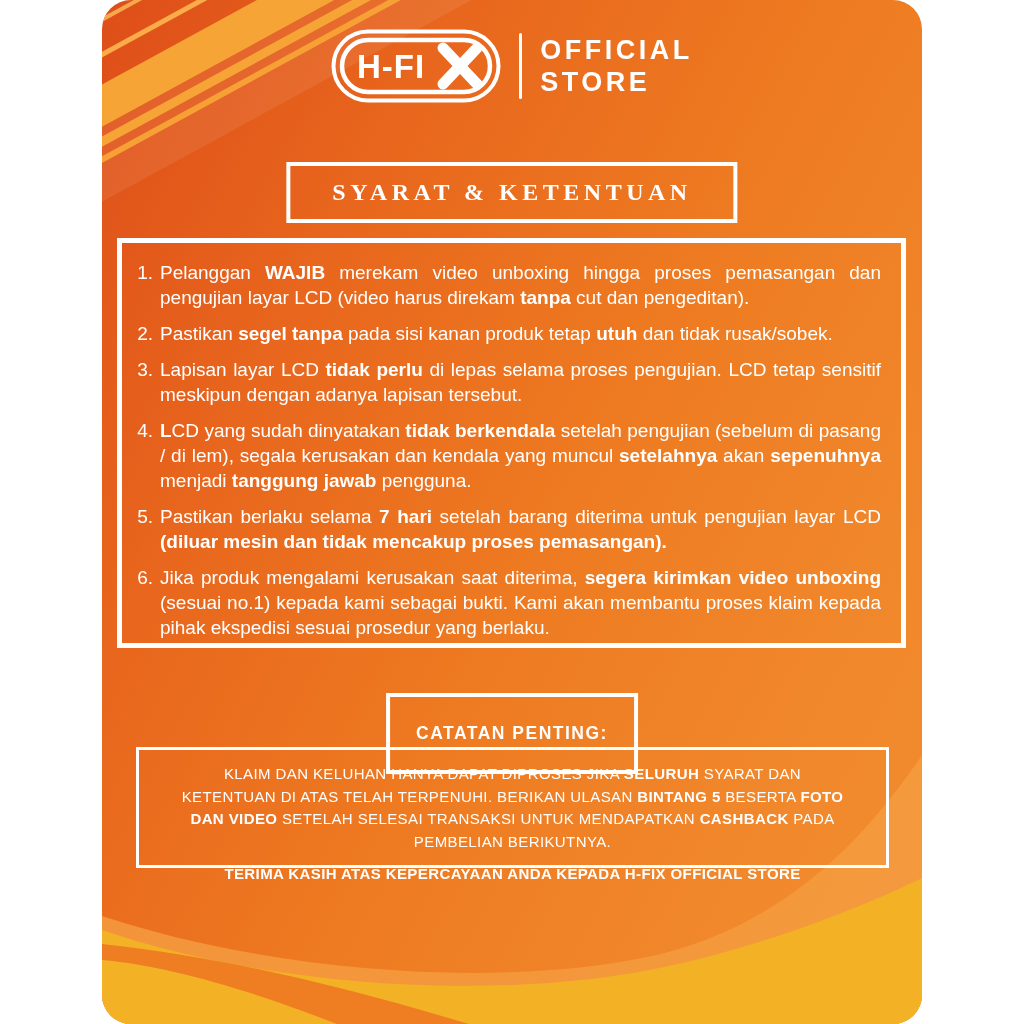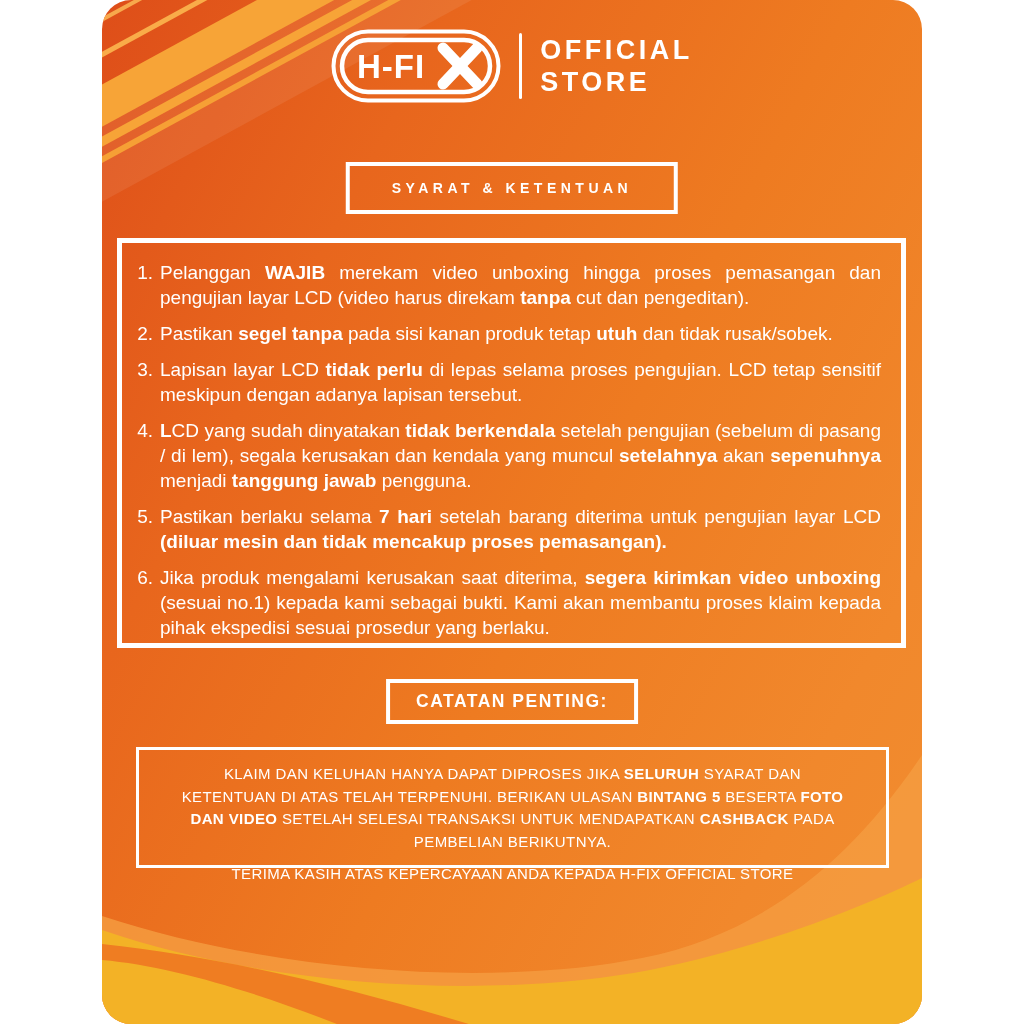--- a/index.html
+++ b/index.html
@@ -24,25 +24,25 @@
   .logo-text{display:flex;flex-direction:column;justify-content:flex-start;}
   .logo-text span{
     font-weight:bold;font-size:27px;letter-spacing:3.5px;line-height:1.2;color:#fff;
   }
 
   
   .title-box{
     position:absolute;top:162px;left:50%;transform:translateX(-50%);
     border:4px solid #ffffff;padding:13px 42px;white-space:nowrap;
   }
-  .title-box span{font-weight:bold;font-size:14px;letter-spacing:4.5px;}
+  .title-box span{font-weight:bold;font-size:24px;letter-spacing:4.5px;font-family:Liberation Serif, serif;}
 
   .note-box{
-    position:absolute;top:679px;left:50%;transform:translateX(-50%);
-    border:4px solid #ffffff;padding:8px 26px;white-space:nowrap;
+    position:absolute;top:693px;left:50%;transform:translateX(-50%);
+    border:4px solid #ffffff;padding:26px 26px;white-space:nowrap;
   }
   .note-box span{font-weight:bold;font-size:17.5px;letter-spacing:1.5px;}
 
   
   .terms-box{
     position:absolute;top:238px;left:15px;width:789px;height:410px;
     border:5px solid #ffffff;box-sizing:border-box;
     padding:17px 20px 0 8px;
   }
   .term{display:flex;margin-bottom:11px;font-size:19px;line-height:25px;}
@@ -54,21 +54,21 @@
   .footer-box{
     position:absolute;top:747px;left:34px;width:753px;height:121px;
     border:3px solid #ffffff;box-sizing:border-box;
     padding:13px 36px;text-align:center;
   }
   .footer-box p{
     margin:0;font-size:15px;line-height:22.5px;letter-spacing:.4px;
     text-transform:uppercase;font-weight:normal;
   }
   .footer-box p.claim{margin-bottom:10px;}
-  .footer-box p.thanks{font-weight:normal;}
+  .footer-box p.thanks{font-weight:bold;}
   .footer-box b{font-weight:bold;}
 </style>
 </head>
 <body>
 
 <div class="poster">
 
   <svg class="decor" viewBox="0 0 820 1024">
 
     <g>

